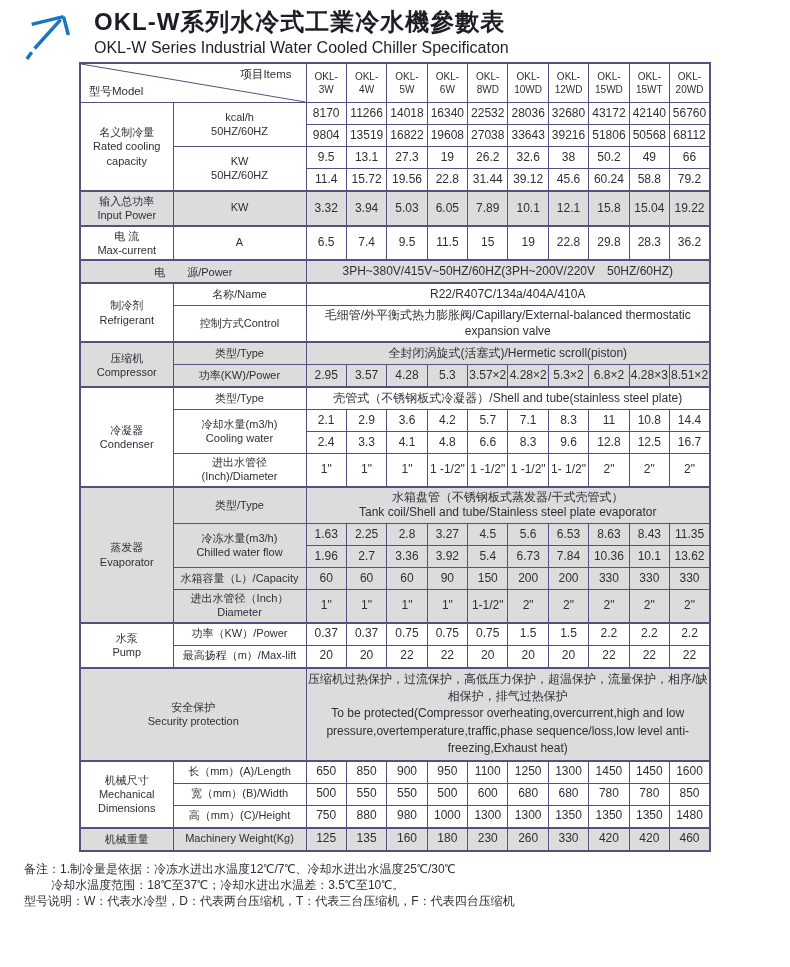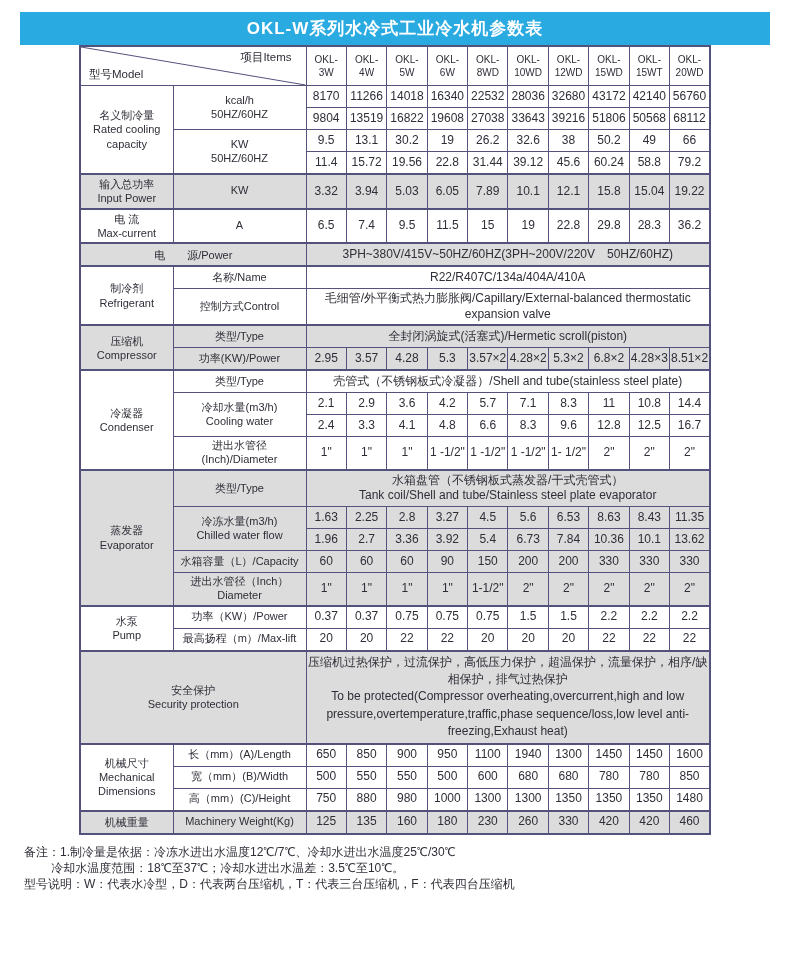--- a/index.html
+++ b/index.html
@@ -53,22 +53,35 @@
 
   
   .notes{margin:9px 20px 0 24px;font-size:12px;line-height:16px;white-space:pre-wrap;}
   .notes div{min-height:16px;}
 </style>
 </head>
 <body>
 
 <div class="page">
 
-
-  <div class="caption-bar">OKL-W系列水冷式工业冷水机参数表</div>
+  <header class="hdr">
+    <span class="logo">
+      <svg viewBox="0 0 64 56" fill="none" stroke="#1b75bc" stroke-width="3.6">
+        <path d="M12 17 L45 9"></path>
+        <path d="M45 9 L50 28"></path>
+        <path d="M42 12 L15 42"></path>
+        <path d="M12 46 L7 53"></path>
+      </svg>
+    </span>
+    <div>
+      <div class="t-zh">OKL-W系列水冷式工業冷水機參數表</div>
+      <div class="t-en">OKL-W Series Industrial Water Cooled Chiller Specificaton</div>
+    </div>
+  </header>
+
 
   <table class="spec">
     <colgroup>
       <col style="width:93px">
         <col style="width:133px">
       <col>
         <col>
         <col>
         <col>
         <col>
@@ -208,21 +221,21 @@
             <div>KW</div>
             <div>50HZ/60HZ</div>
           </td>
           <td class="v">
             <div>9.5</div>
           </td>
           <td class="v">
             <div>13.1</div>
           </td>
           <td class="v">
-            <div>30.2</div>
+            <div>27.3</div>
           </td>
           <td class="v">
             <div>19</div>
           </td>
           <td class="v">
             <div>26.2</div>
           </td>
           <td class="v">
             <div>32.6</div>
           </td>
@@ -795,21 +808,21 @@
           <td class="v">
             <div>900</div>
           </td>
           <td class="v">
             <div>950</div>
           </td>
           <td class="v">
             <div>1100</div>
           </td>
           <td class="v">
-            <div>1940</div>
+            <div>1250</div>
           </td>
           <td class="v">
             <div>1300</div>
           </td>
           <td class="v">
             <div>1450</div>
           </td>
           <td class="v">
             <div>1450</div>
           </td>

